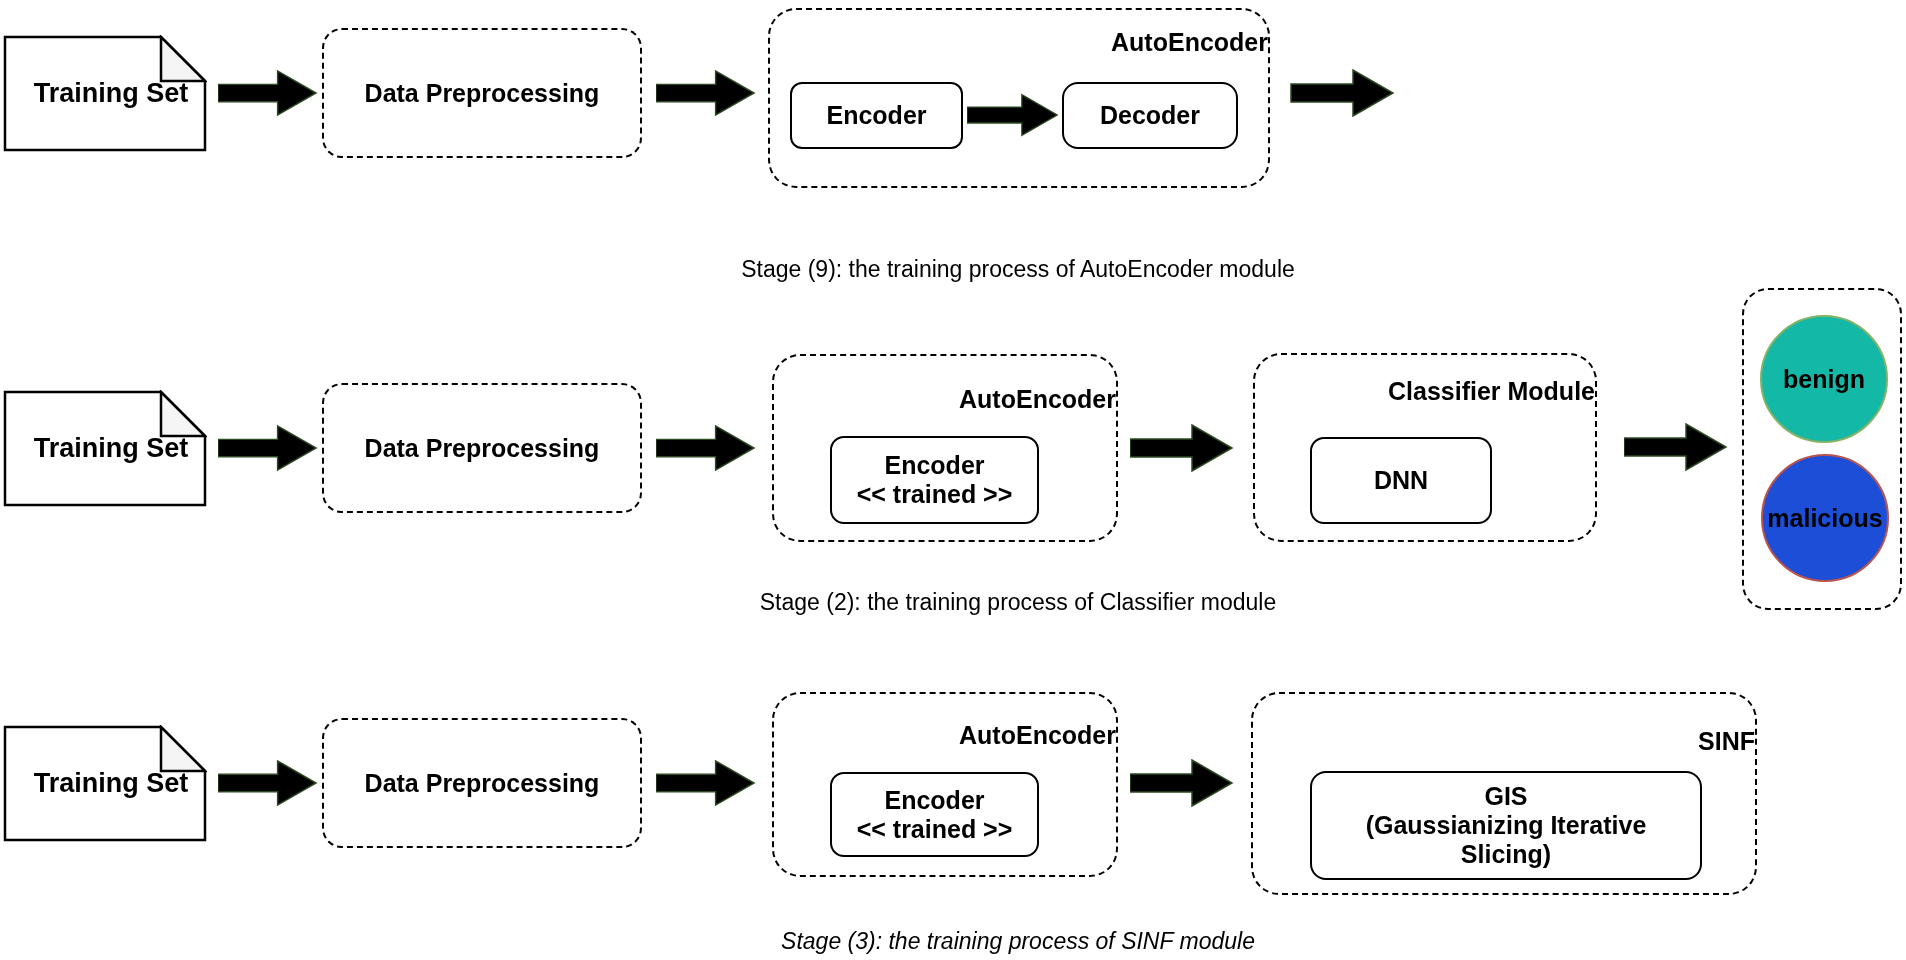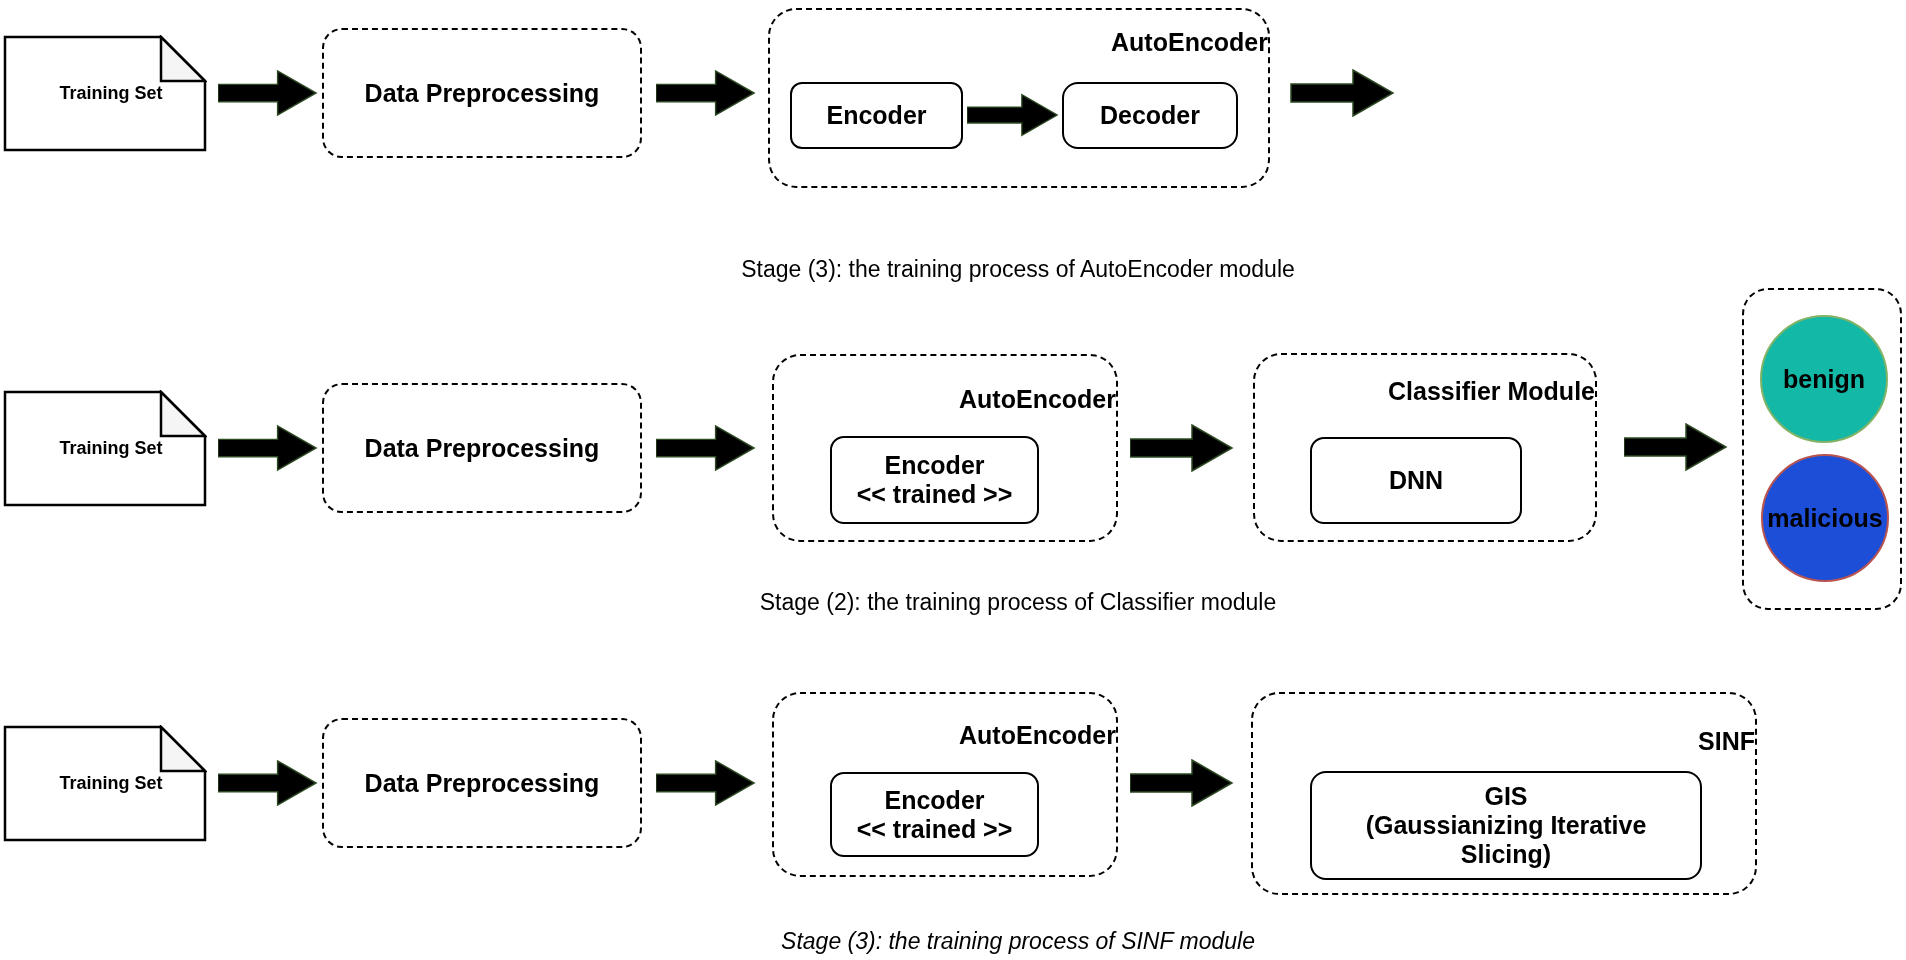--- a/index.html
+++ b/index.html
@@ -18,21 +18,21 @@
   .group-title{
     position:absolute;left:0;right:0;text-align:right;
     font-weight:bold;font-size:25px;color:#000;
   }
   .caption{
     position:absolute;left:518px;width:1000px;text-align:center;
     font-size:23px;font-weight:normal;color:#000;
   }
   .doc-label{
     position:absolute;inset:0;display:flex;align-items:center;justify-content:center;
-    font-weight:bold;font-size:18px;padding-left:12px;
+    font-weight:bold;font-size:27px;padding-left:12px;
   }
   .circle{
     position:absolute;box-sizing:border-box;border-radius:50%;
     display:flex;align-items:center;justify-content:center;
     border:2.5px solid #000;font-weight:bold;font-size:25px;
   }
   svg{display:block;}
 </style>
 </head>
 <body>
@@ -70,21 +70,21 @@
     <div class="node solid" style="left:292px;top:72px;width:176px;height:67px;border-radius:16px;">
       <span>Decoder</span>
     </div>
   </div>
 
   <svg class="abs" style="left:1290px;top:69px;" width="106" height="48" viewBox="0 0 104 48">
     <polygon points="0,15 62,15 62,1 102,24 62,47 62,33 0,33" stroke="#2d4a22" stroke-width="1.5" fill="#000000"></polygon>
   </svg>
 
 
-  <div class="caption" style="top:256px;">Stage (3): the training process of AutoEncoder module</div>
+  <div class="caption" style="top:256px;">Stage (9): the training process of AutoEncoder module</div>
 
   <div class="abs" style="left:3px;top:390px;width:204px;height:117px;">
     <svg width="204" height="117" viewBox="0 0 204 117">
       <path d="M2,2 L158,2 L202,46 L202,115 L2,115 Z" fill="#ffffff" stroke="#000000" stroke-width="2.5"></path>
       <path d="M158,2 L158,46 L202,46 Z" stroke="#000000" stroke-width="2.5" fill="#f5f5f5"></path>
     </svg>
     <div class="doc-label">Training Set</div>
   </div>
 
   <svg class="abs" style="left:218px;top:424px;" width="100" height="48" viewBox="0 0 104 48">
@@ -106,21 +106,21 @@
       <span>&lt;&lt; trained &gt;&gt;</span>
     </div>
   </div>
 
   <svg class="abs" style="left:1130px;top:424px;" width="104" height="48" viewBox="0 0 104 48">
     <polygon points="0,15 62,15 62,1 102,24 62,47 62,33 0,33" stroke="#2d4a22" stroke-width="1.5" fill="#000000"></polygon>
   </svg>
 
   <div class="abs dashed" style="left:1253px;top:353px;width:344px;height:189px;border-radius:28px;">
     <div class="group-title" style="top:22px;">Classifier Module</div>
-    <div class="node solid" style="left:55px;top:82px;width:212px;height:87px;border-radius:14px;">
+    <div class="node solid" style="left:55px;top:82px;width:182px;height:87px;border-radius:14px;">
       <span>DNN</span>
     </div>
   </div>
 
   <svg class="abs" style="left:1624px;top:423px;" width="104" height="48" viewBox="0 0 104 48">
     <polygon points="0,15 62,15 62,1 102,24 62,47 62,33 0,33" stroke="#2d4a22" stroke-width="1.5" fill="#000000"></polygon>
   </svg>
 
   <div class="abs dashed" style="left:1742px;top:288px;width:160px;height:322px;border-radius:26px;">
     <div class="circle" style="left: 16px; top: 25px; width: 128px; height: 128px; background-color: #14b8a6; border-color: rgb(130, 179, 102);">

